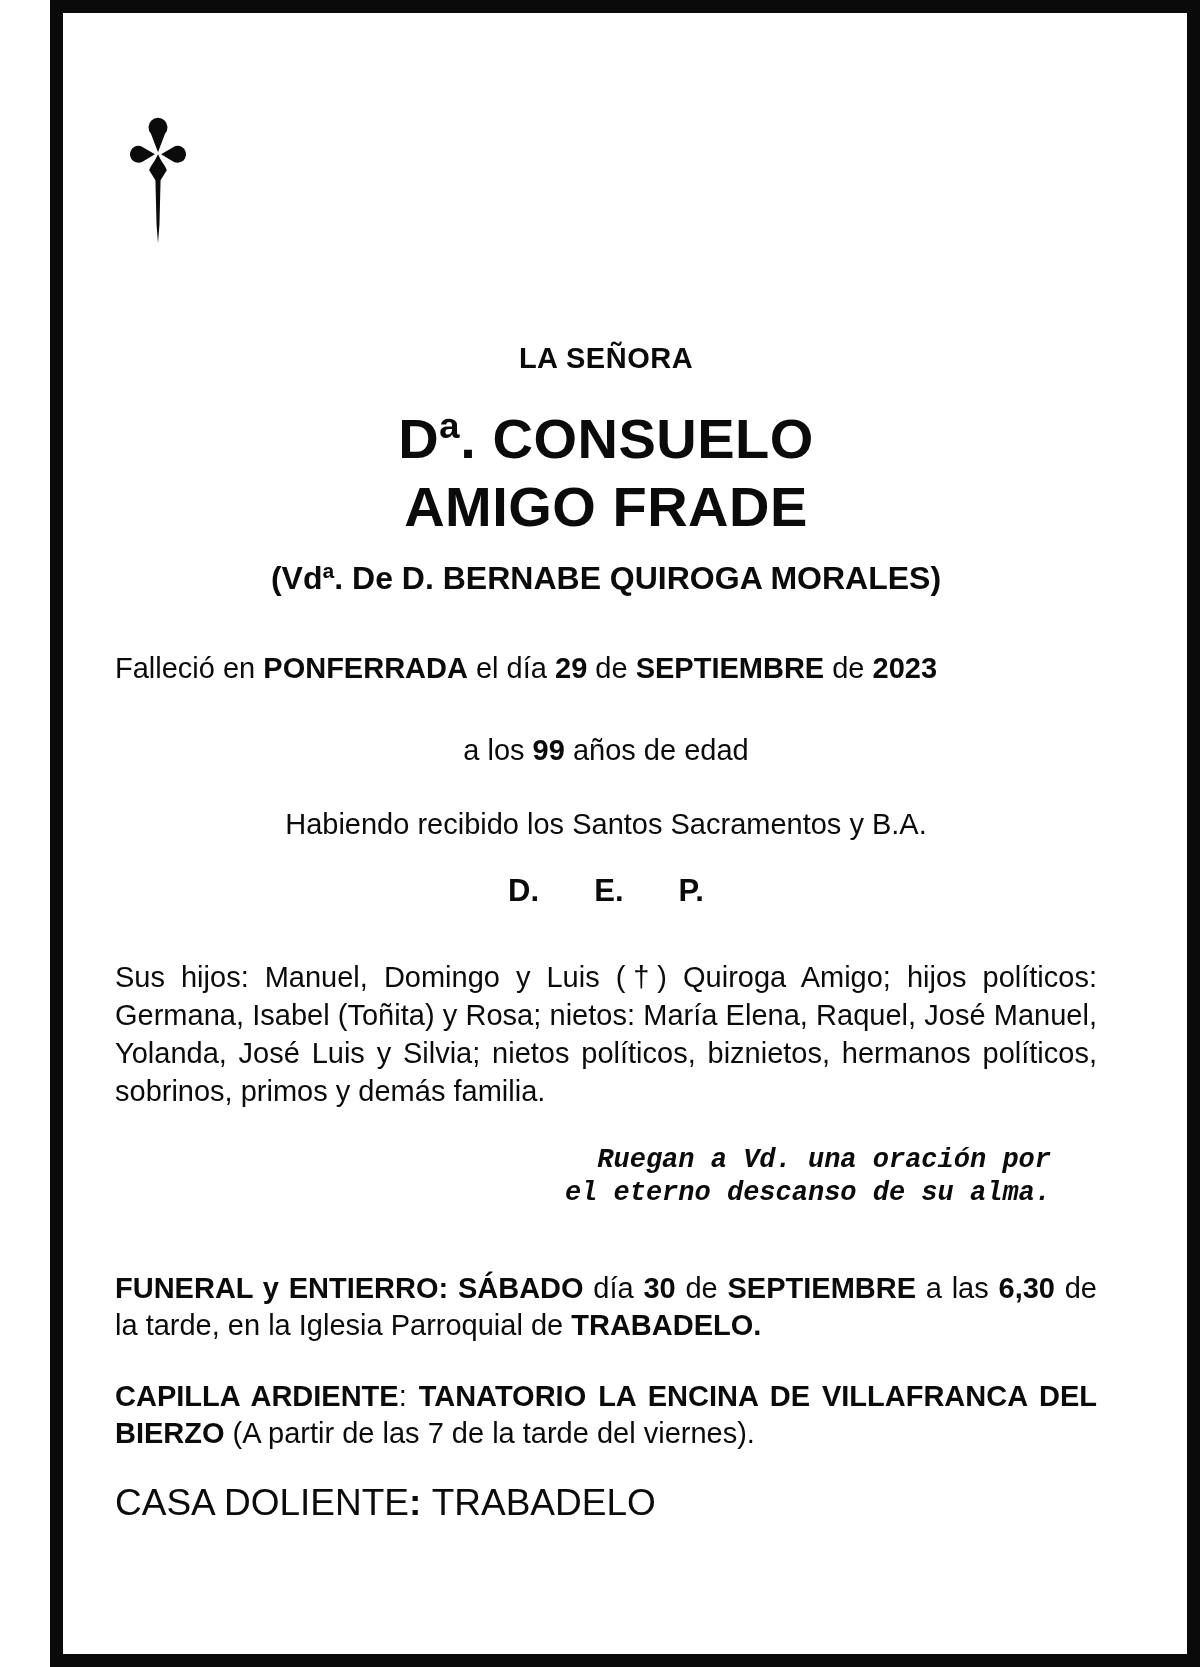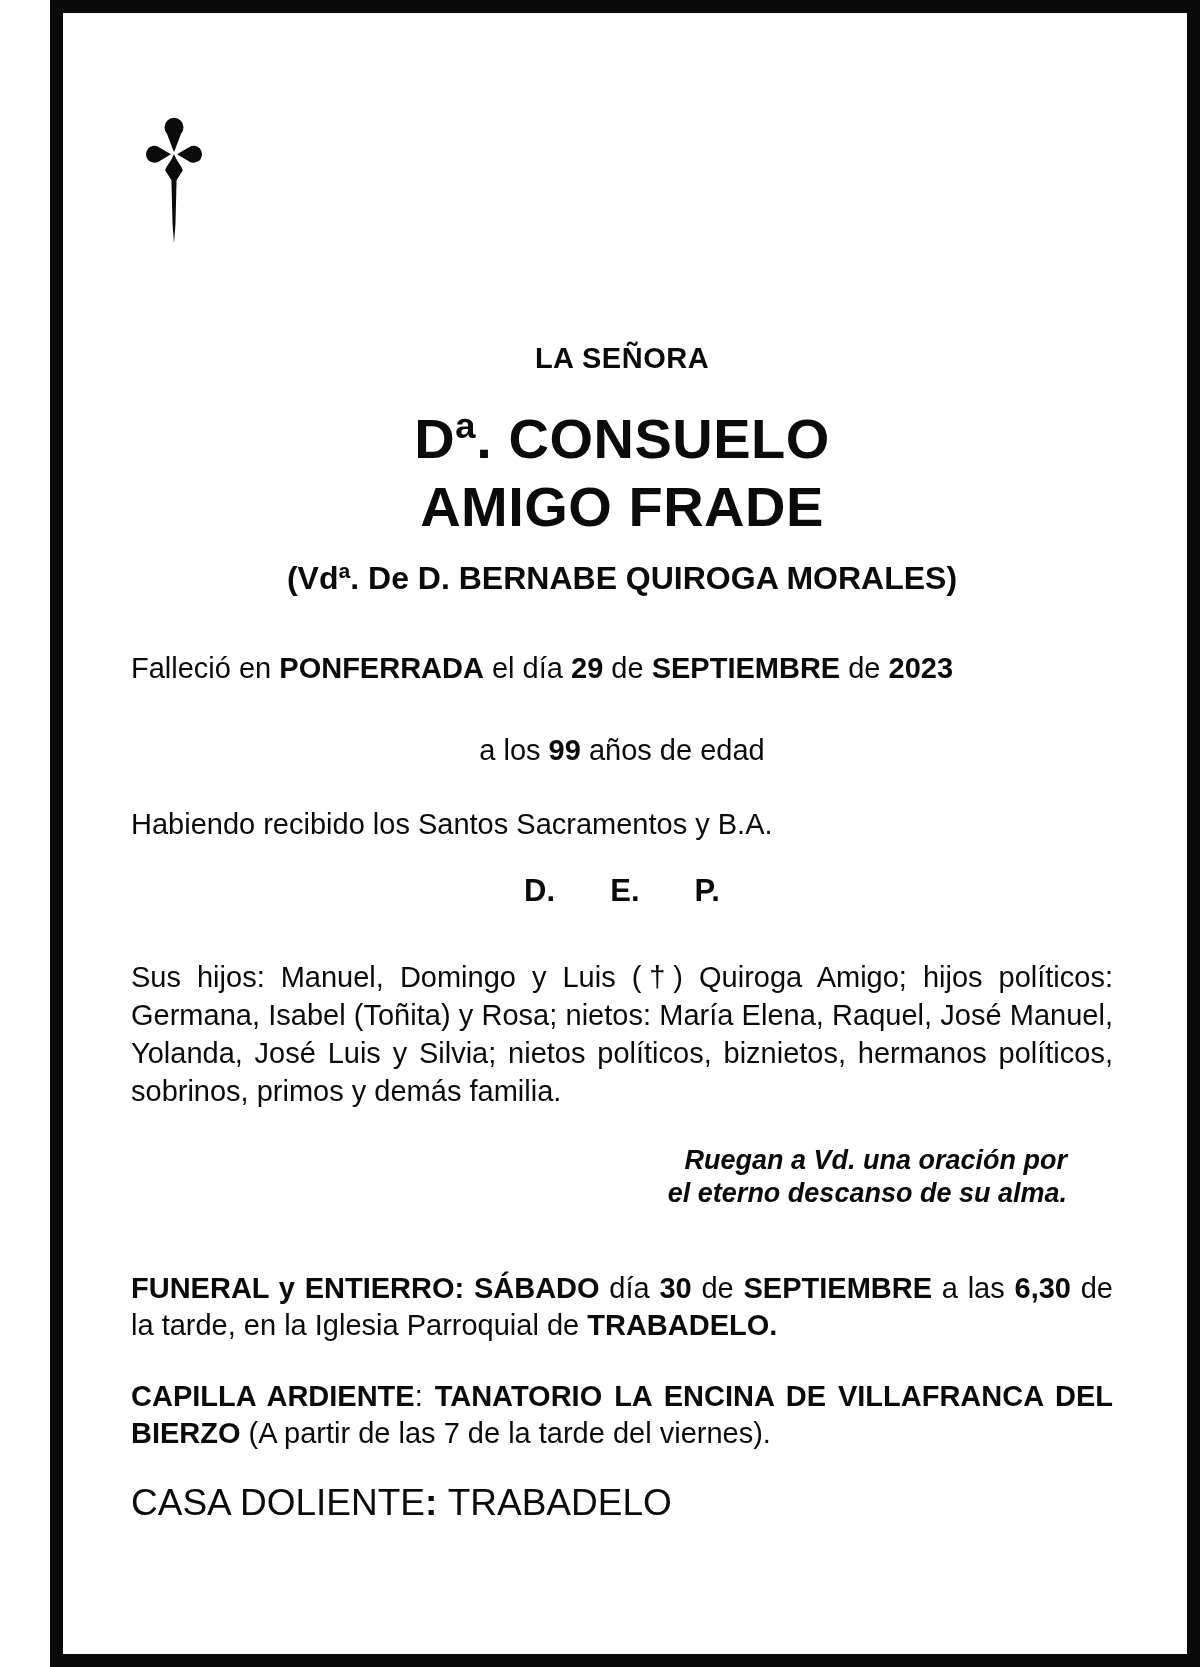--- a/index.html
+++ b/index.html
@@ -1,31 +1,31 @@
 <!DOCTYPE html>
 <html><head>
 <meta charset="utf-8">
 <style>
   html, body { margin:0; padding:0; background:#ffffff; }
   body { width:1200px; height:1667px; font-family:"Liberation Sans", sans-serif; color:#0b0b0b; }
   .canvas { position:relative; width:1200px; height:1667px; background:#ffffff; overflow:hidden; }
   .frame { position:absolute; left:50px; top:0; right:0; bottom:0; border:13px solid #0a0a0a; box-sizing:border-box; }
-  .content { position:absolute; left:63px; top:13px; width:1124px; height:1641px; box-sizing:border-box; padding:0 74px 0 68px; }
+  .content { position:absolute; left:47px; top:13px; width:1124px; height:1641px; box-sizing:border-box; padding:0 74px 0 68px; }
   .cross-wrap { margin:88px 0 0 12px; width:62px; height:148px; }
   .cross-wrap svg { display:block; width:62px; height:148px; }
   .b { font-weight:bold; }
   .honorific { margin-top:92px; text-align:center; font-weight:bold; font-size:29px; line-height:34px; letter-spacing:0.5px; }
   .name { margin-top:30px; text-align:center; font-weight:bold; font-size:56px; line-height:68px; letter-spacing:0.5px; }
   .widow { margin-top:20px; text-align:center; font-weight:bold; font-size:32px; line-height:34px; }
   .died { margin-top:55px; text-align:left; font-size:29px; line-height:36px; }
   .age { margin-top:46px; text-align:center; font-size:29px; line-height:36px; }
-  .sacraments { margin-top:38px; font-size:29px; line-height:36px; }
+  .sacraments { margin-top:38px; text-align:center; font-size:29px; line-height:36px; }
   .dep { margin-top:30px; text-align:center; font-weight:bold; font-size:31px; line-height:38px; word-spacing:1.5em; }
   .family { margin-top:48px; font-size:29px; line-height:38px; text-align:justify; }
-  .prayer { margin-top:34px; padding-right:46px; text-align:right; font-weight:bold; font-style:italic; font-size:27px; line-height:33px; }
+  .prayer { margin-top:34px; padding-right:46px; text-align:right; font-weight:bold; font-style:italic; font-size:27px; line-height:33px;font-family:Liberation Mono, monospace; }
   .funeral { margin-top:60px; font-size:29px; line-height:37px; text-align:justify; }
   .chapel { margin-top:34px; font-size:29px; line-height:37px; text-align:justify; }
   .mourning { margin-top:32px; font-size:37px; line-height:37px; }
 </style>
 </head>
 <body>
 
 <div class="canvas">
   <div class="frame"></div>
 

